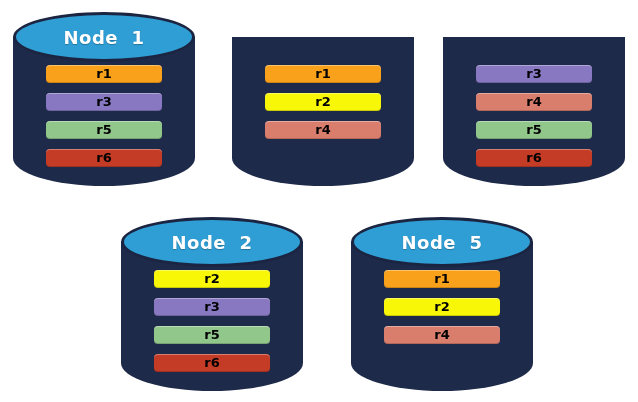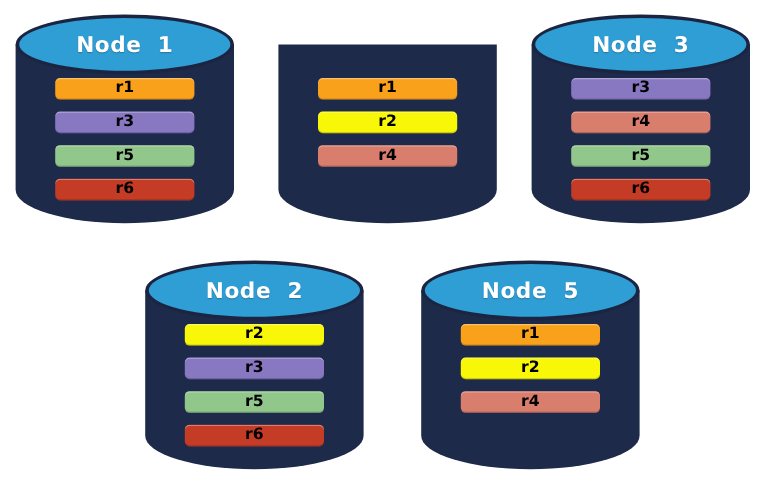--- a/index.html
+++ b/index.html
@@ -101,23 +101,20 @@
     <div class="cyl-body"></div>
     <div class="bars">
       <div class="bar" style="background: rgb(249, 161, 27);">r1</div>
       <div class="bar" style="background: rgb(248, 247, 8);">r2</div>
       <div class="bar" style="background: rgb(217, 126, 109);">r4</div>
     </div>
   </div>
 
   <div class="node pos-2">
     <div class="cyl-body"></div>
-    <div class="cyl-top">
-      <span class="node-label">Node  3</span>
-    </div>
     <div class="bars">
       <div class="bar" style="background: rgb(136, 120, 194);">r3</div>
       <div class="bar" style="background: rgb(217, 126, 109);">r4</div>
       <div class="bar" style="background: rgb(146, 199, 140);">r5</div>
       <div class="bar" style="background: rgb(196, 59, 38);">r6</div>
     </div>
   </div>
 
   <div class="node pos-3">
     <div class="cyl-body"></div>

